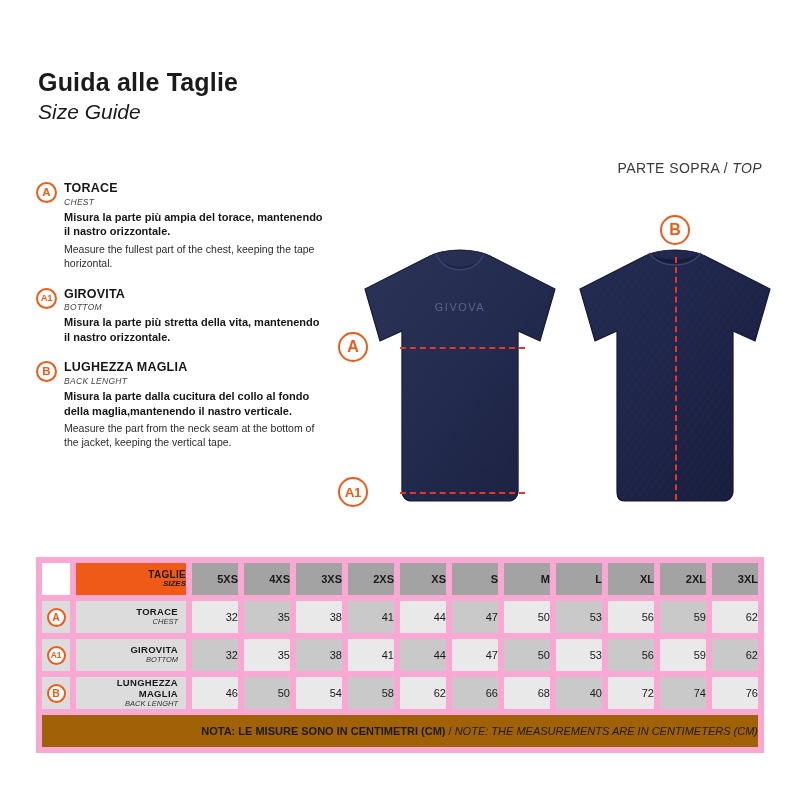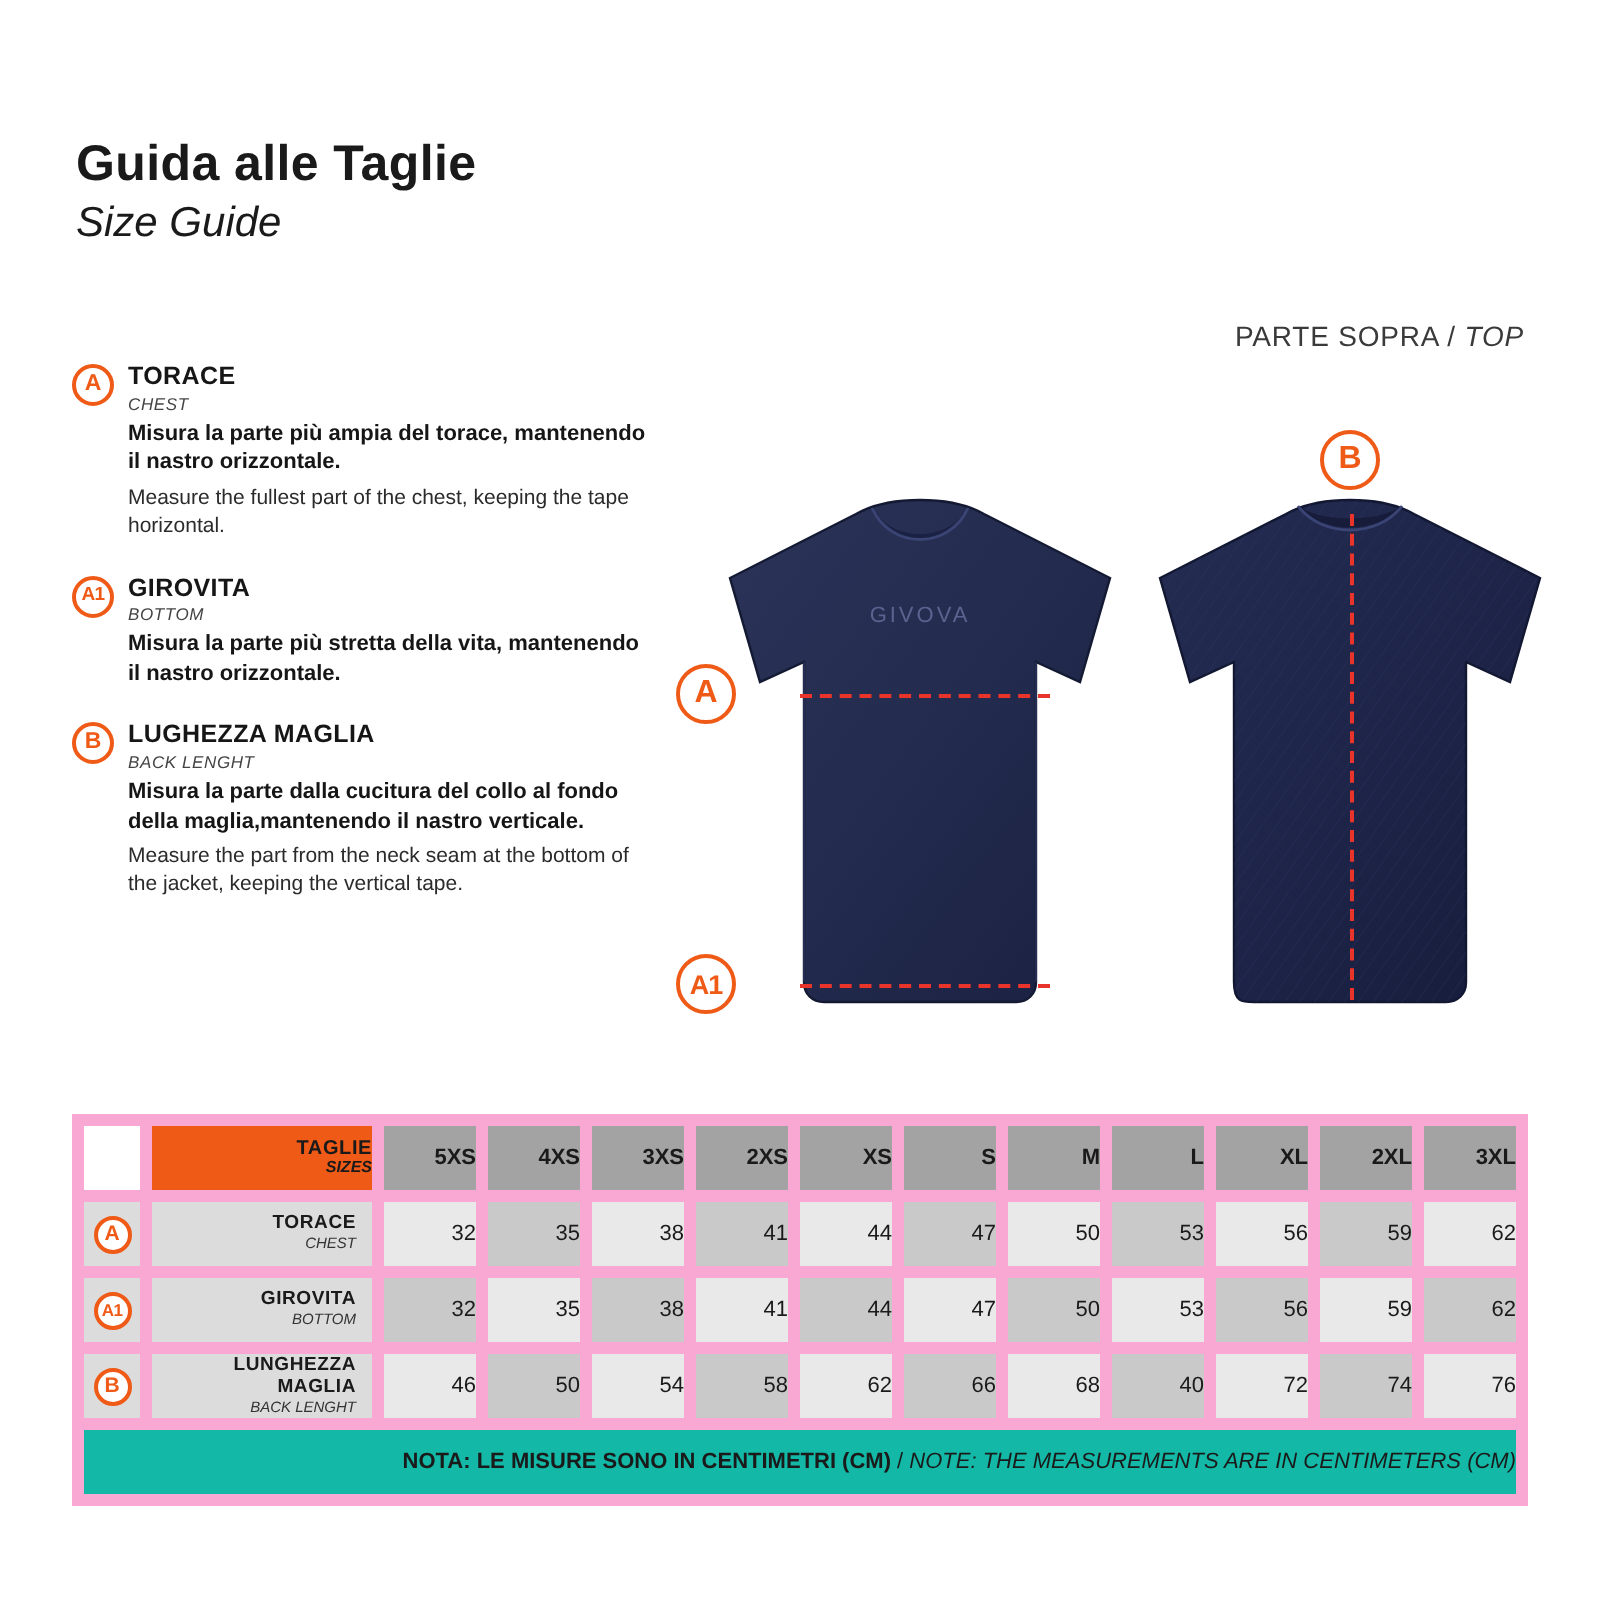--- a/index.html
+++ b/index.html
@@ -240,21 +240,21 @@
   .row-name .en {
     font-size: 7.5px;
     font-style: italic;
     display: block;
     line-height: 1.15;
     color: #333;
   }
   .cell-light { background: #e9e9e9; }
   .cell-dark  { background: #c9c9c9; }
   .note-row td {
-    background: #14b8a6;
+    background: #a16207;
     font-size: 10px;
     height: 22px;
     color: #1a1a1a;
   }
   .note-row .it { font-weight: bold; }
   .note-row .en { font-style: italic; }
   .empty-head { background: #ffffff; border-color: #ffffff; }
 </style>
 </head>
 <body>

